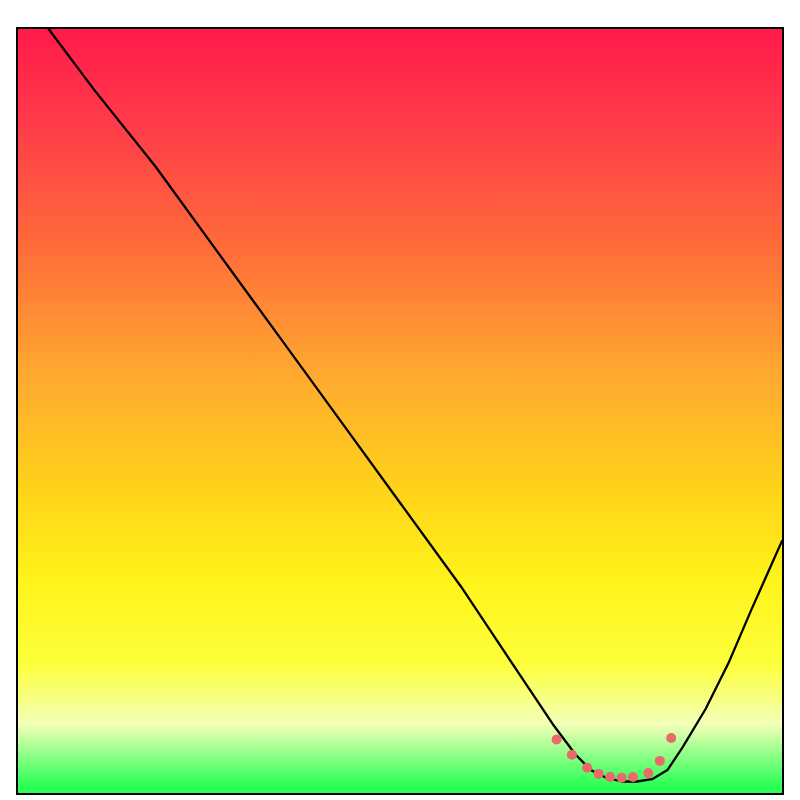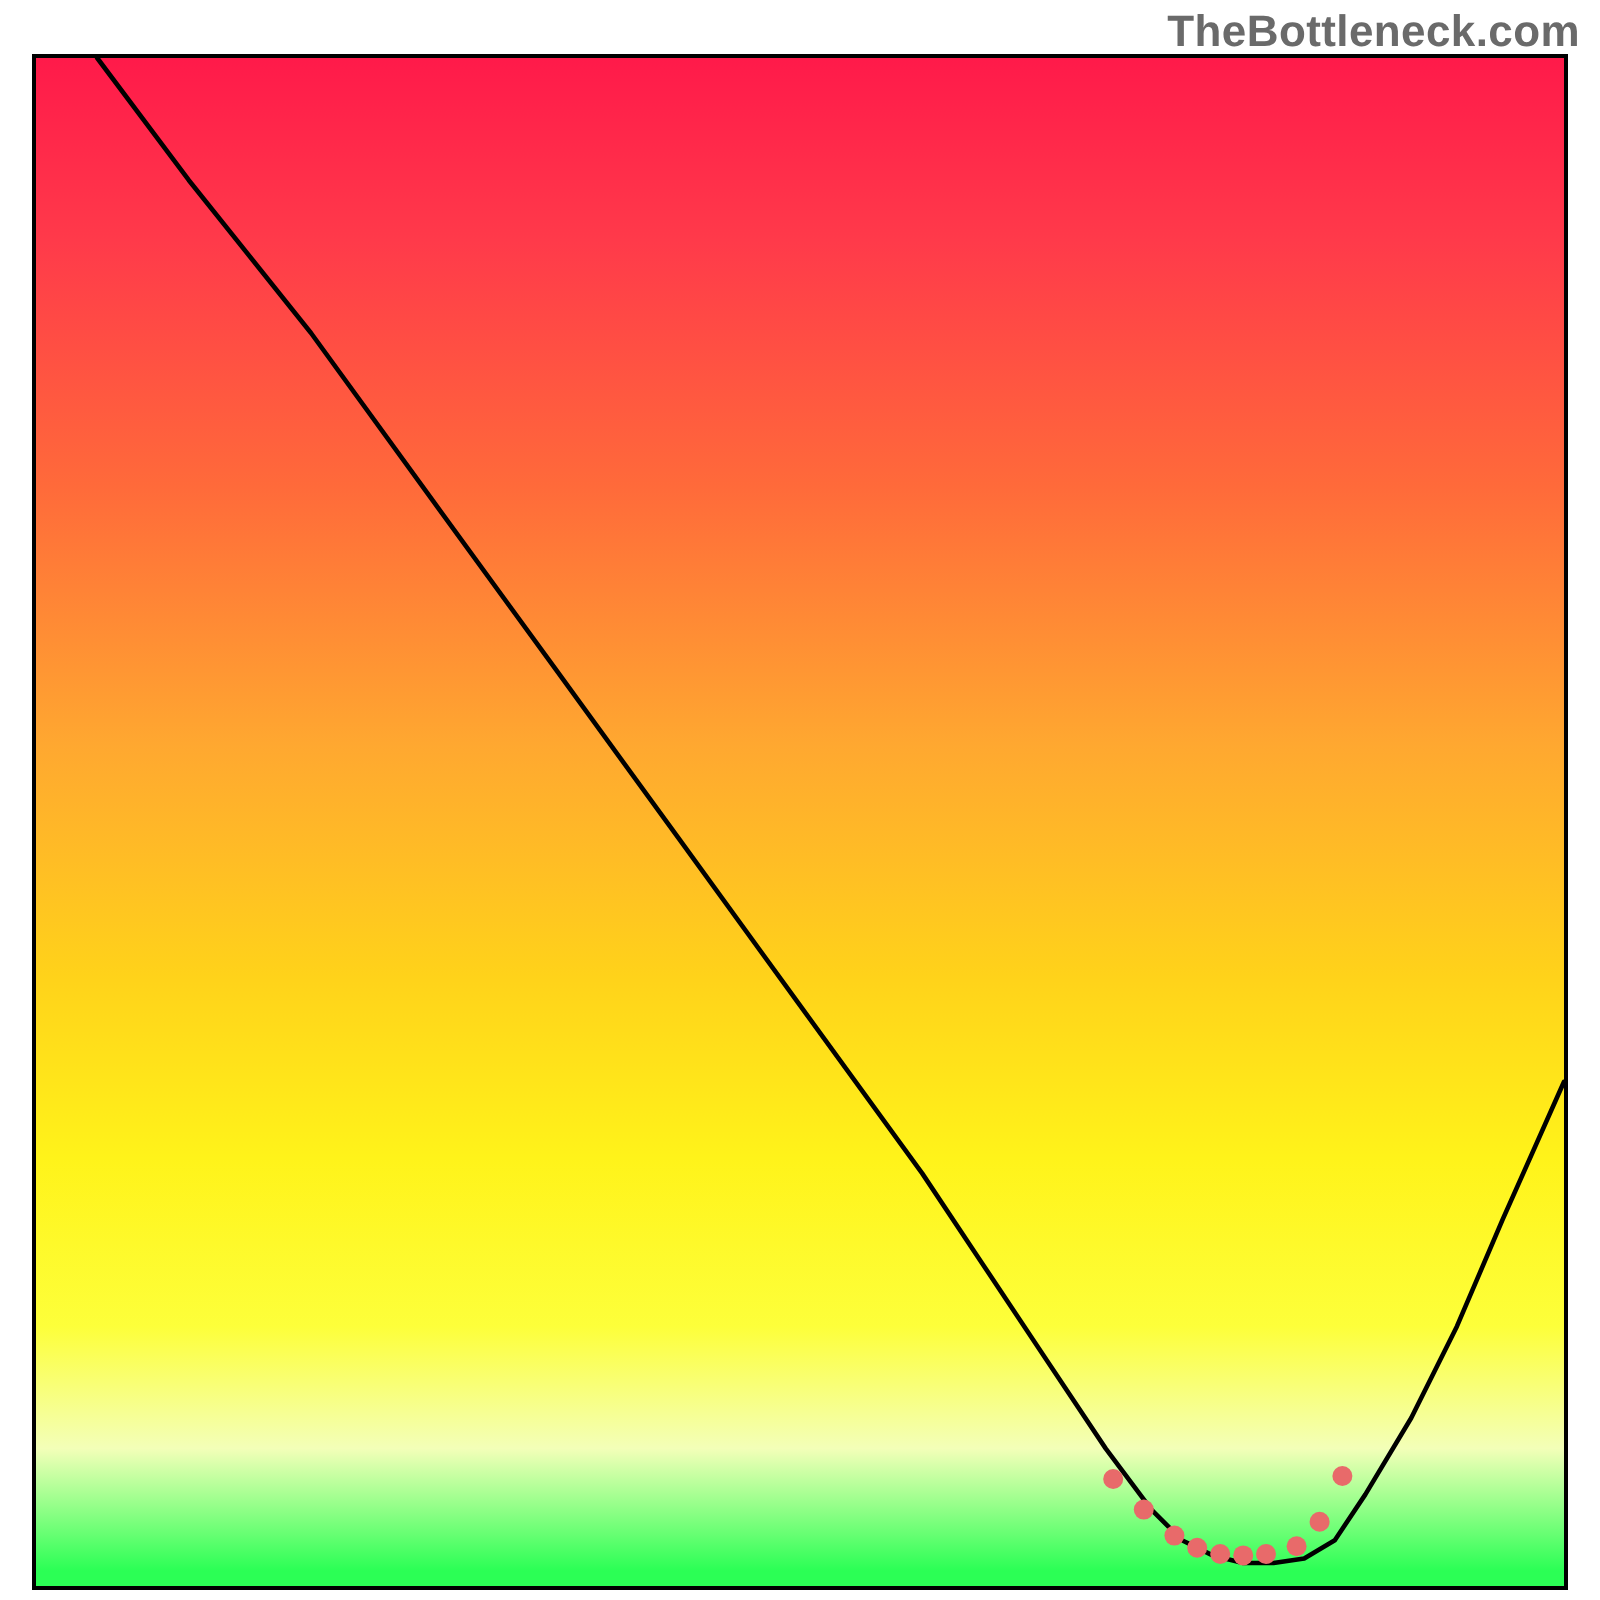--- a/index.html
+++ b/index.html
@@ -55,21 +55,20 @@
     color: #6a6a6a;
     letter-spacing: 0.2px;
     user-select: none;
   }
 </style>
 </head>
 <body>
 
 <div class="chart-wrap">
 
-  <div class="watermark">TheBottleneck.com</div>
 
   <div class="plot-area">
     <svg class="curve" viewBox="0 0 764 764" preserveAspectRatio="none">
       <path id="curve-path" d="M30.6 0.0 L76.4 61.1 L137.5 137.5 L198.6 221.6 L259.8 305.6 L320.9 389.6 L382.0 473.7 L443.1 557.7 L473.7 603.6 L504.2 649.4 L534.8 695.2 L557.7 725.8 L573.0 741.1 L588.3 748.7 L603.6 752.5 L618.8 752.5 L634.1 750.2 L649.4 741.1 L664.7 718.2 L687.6 680.0 L710.5 634.1 L733.4 580.6 L764.0 511.9" fill="none" stroke="#000" stroke-width="2.3" stroke-linecap="round" stroke-linejoin="round" vector-effect="non-scaling-stroke"></path>
       <g id="marker-group">
           <circle cx="538.6" cy="710.5" r="5" fill="#e86a6a"></circle>
           <circle cx="553.9" cy="725.8" r="5" fill="#e86a6a"></circle>
           <circle cx="569.2" cy="738.8" r="5" fill="#e86a6a"></circle>
           <circle cx="580.6" cy="744.9" r="5" fill="#e86a6a"></circle>
           <circle cx="592.1" cy="748.0" r="5" fill="#e86a6a"></circle>

